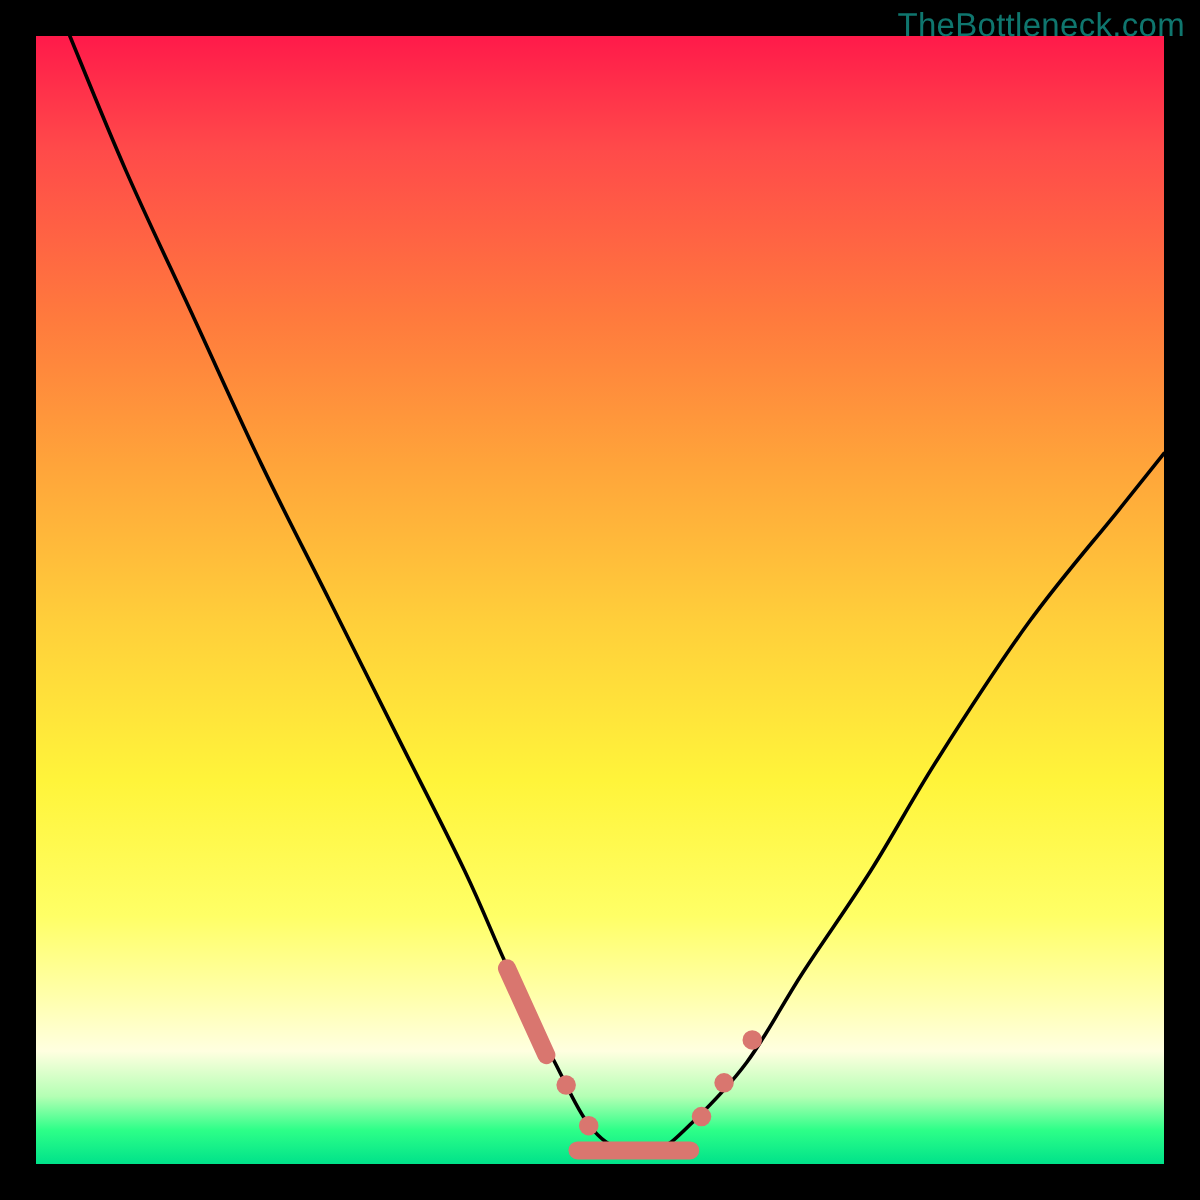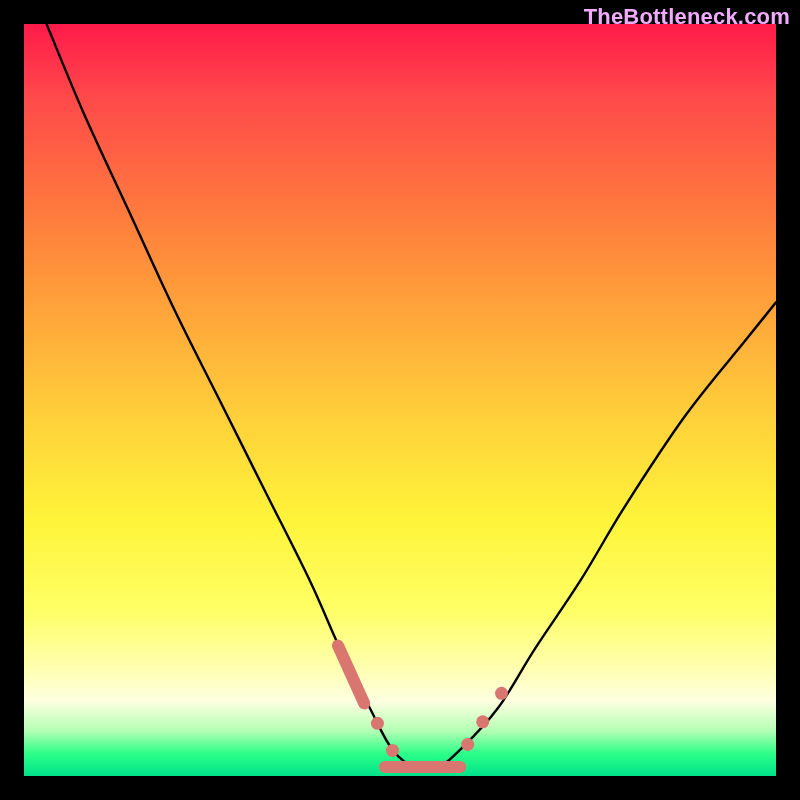--- a/index.html
+++ b/index.html
@@ -35,22 +35,22 @@
       #b4ffb4 94%,
       #2dff88 97%,
       #00e28a 100%
     );
   }
   .watermark {
     position: absolute;
     top: 4px;
     right: 10px;
     font-size: 22px;
-    font-weight: 700;
-    color: #f0abfc;
+    font-weight: 400;
+    color: #0f766e;
     letter-spacing: 0.2px;
     user-select: none;
   }
   svg.curve {
     position: absolute;
     left: 0; top: 0;
     width: 100%;
     height: 100%;
   }
 </style>

